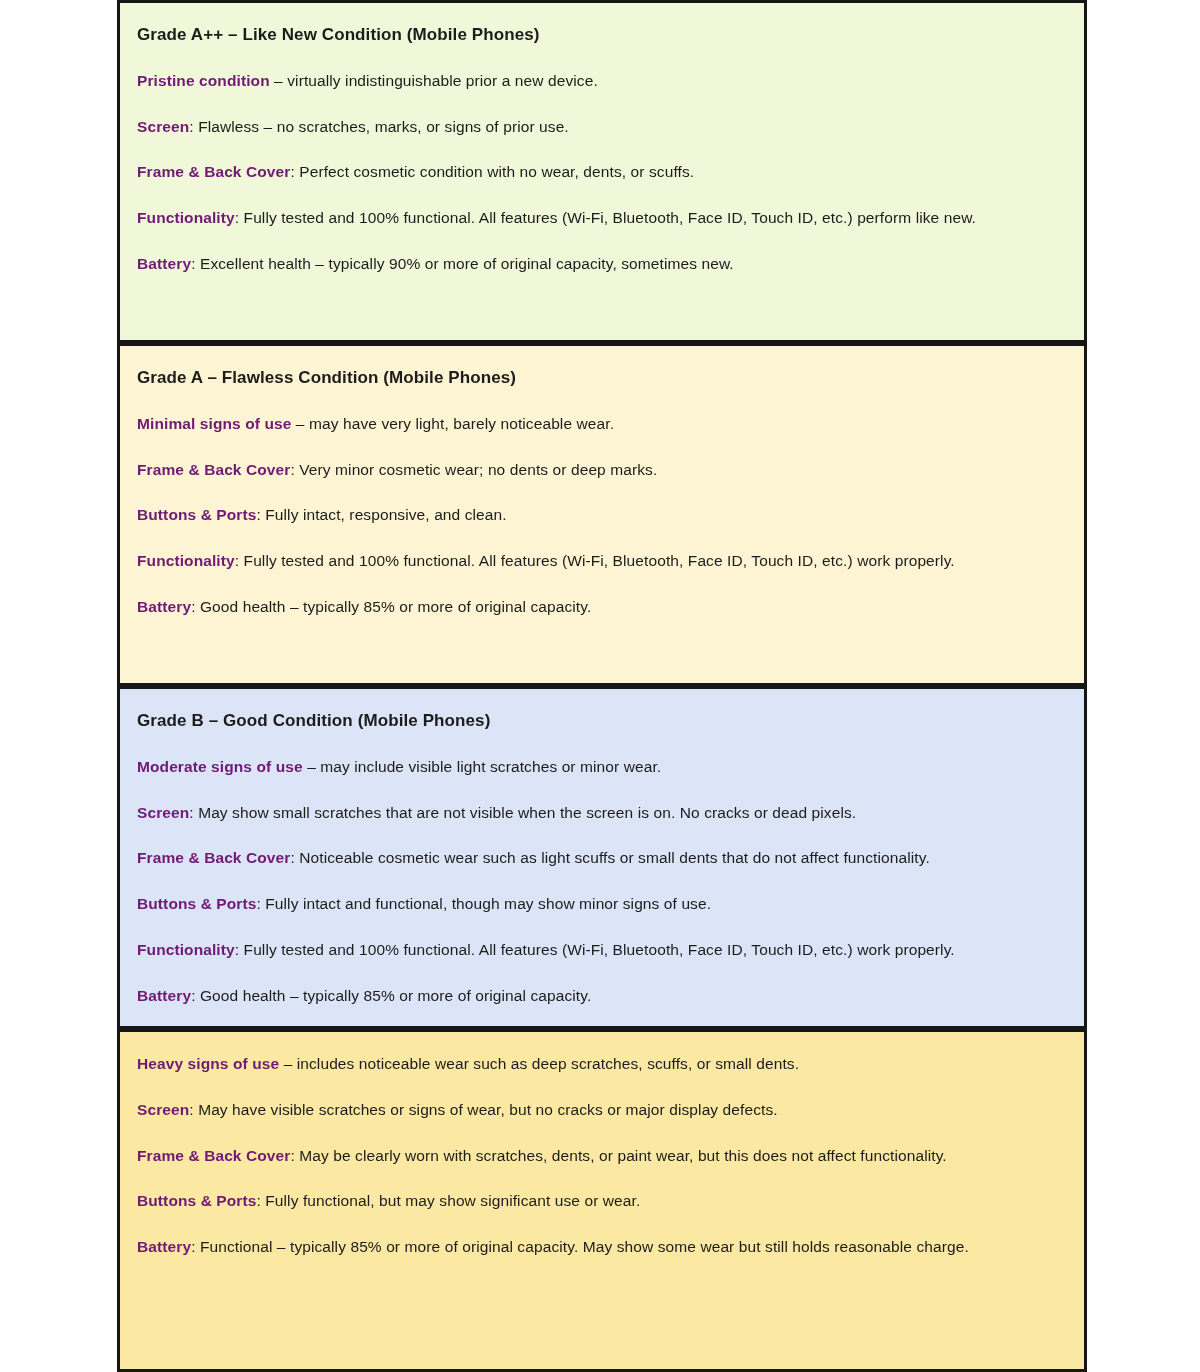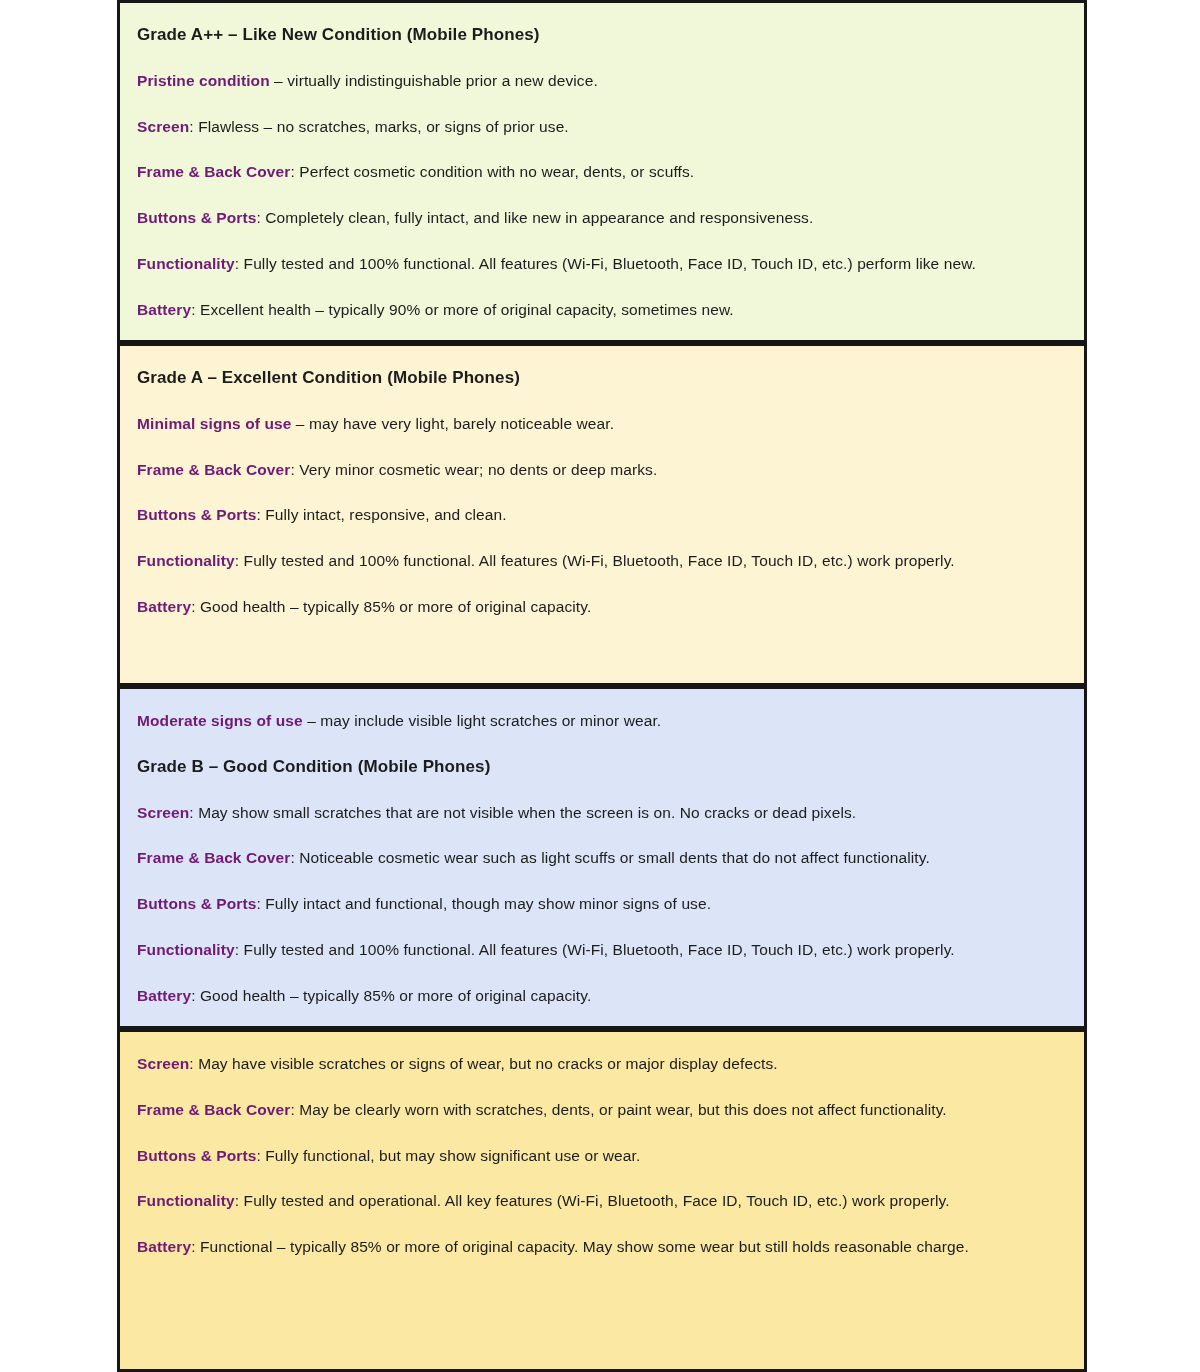--- a/index.html
+++ b/index.html
@@ -51,46 +51,45 @@
 <body>
 
 <div class="page">
   <div class="grades-stack">
 
     <section class="grade-box" style="background-color: rgb(240, 248, 217);">
       <div class="row title">Grade A++ – Like New Condition (Mobile Phones)</div>
       <div class="row"><strong>Pristine condition</strong><span> – virtually indistinguishable prior a new device.</span></div>
       <div class="row"><strong>Screen</strong><span>: Flawless – no scratches, marks, or signs of prior use.</span></div>
       <div class="row"><strong>Frame &amp; Back Cover</strong><span>: Perfect cosmetic condition with no wear, dents, or scuffs.</span></div>
-      <div class="row"><strong>Buttons &amp; Ports</strong><span>: Completely clean, fully intact, and like new in appearance and responsiveness.</span></div>
       <div class="row"><strong>Functionality</strong><span>: Fully tested and 100% functional. All features (Wi-Fi, Bluetooth, Face ID, Touch ID, etc.) perform like new.</span></div>
       <div class="row"><strong>Battery</strong><span>: Excellent health – typically 90% or more of original capacity, sometimes new.</span></div>
     </section>
 
     <section class="grade-box" style="background-color: rgb(253, 244, 211);">
-      <div class="row title">Grade A – Excellent Condition (Mobile Phones)</div>
+      <div class="row title">Grade A – Flawless Condition (Mobile Phones)</div>
       <div class="row"><strong>Minimal signs of use</strong><span> – may have very light, barely noticeable wear.</span></div>
       <div class="row"><strong>Frame &amp; Back Cover</strong><span>: Very minor cosmetic wear; no dents or deep marks.</span></div>
       <div class="row"><strong>Buttons &amp; Ports</strong><span>: Fully intact, responsive, and clean.</span></div>
       <div class="row"><strong>Functionality</strong><span>: Fully tested and 100% functional. All features (Wi-Fi, Bluetooth, Face ID, Touch ID, etc.) work properly.</span></div>
       <div class="row"><strong>Battery</strong><span>: Good health – typically 85% or more of original capacity.</span></div>
     </section>
 
     <section class="grade-box" style="background-color: rgb(219, 229, 247);">
+      <div class="row title">Grade B – Good Condition (Mobile Phones)</div>
       <div class="row"><strong>Moderate signs of use</strong><span> – may include visible light scratches or minor wear.</span></div>
-      <div class="row title">Grade B – Good Condition (Mobile Phones)</div>
       <div class="row"><strong>Screen</strong><span>: May show small scratches that are not visible when the screen is on. No cracks or dead pixels.</span></div>
       <div class="row"><strong>Frame &amp; Back Cover</strong><span>: Noticeable cosmetic wear such as light scuffs or small dents that do not affect functionality.</span></div>
       <div class="row"><strong>Buttons &amp; Ports</strong><span>: Fully intact and functional, though may show minor signs of use.</span></div>
       <div class="row"><strong>Functionality</strong><span>: Fully tested and 100% functional. All features (Wi-Fi, Bluetooth, Face ID, Touch ID, etc.) work properly.</span></div>
       <div class="row"><strong>Battery</strong><span>: Good health – typically 85% or more of original capacity.</span></div>
     </section>
 
     <section class="grade-box" style="background-color: rgb(251, 232, 162);">
+      <div class="row"><strong>Heavy signs of use</strong><span> – includes noticeable wear such as deep scratches, scuffs, or small dents.</span></div>
       <div class="row"><strong>Screen</strong><span>: May have visible scratches or signs of wear, but no cracks or major display defects.</span></div>
       <div class="row"><strong>Frame &amp; Back Cover</strong><span>: May be clearly worn with scratches, dents, or paint wear, but this does not affect functionality.</span></div>
       <div class="row"><strong>Buttons &amp; Ports</strong><span>: Fully functional, but may show significant use or wear.</span></div>
-      <div class="row"><strong>Functionality</strong><span>: Fully tested and operational. All key features (Wi-Fi, Bluetooth, Face ID, Touch ID, etc.) work properly.</span></div>
       <div class="row"><strong>Battery</strong><span>: Functional – typically 85% or more of original capacity. May show some wear but still holds reasonable charge.</span></div>
     </section>
 
   </div>
 </div>
 
 </body></html>

